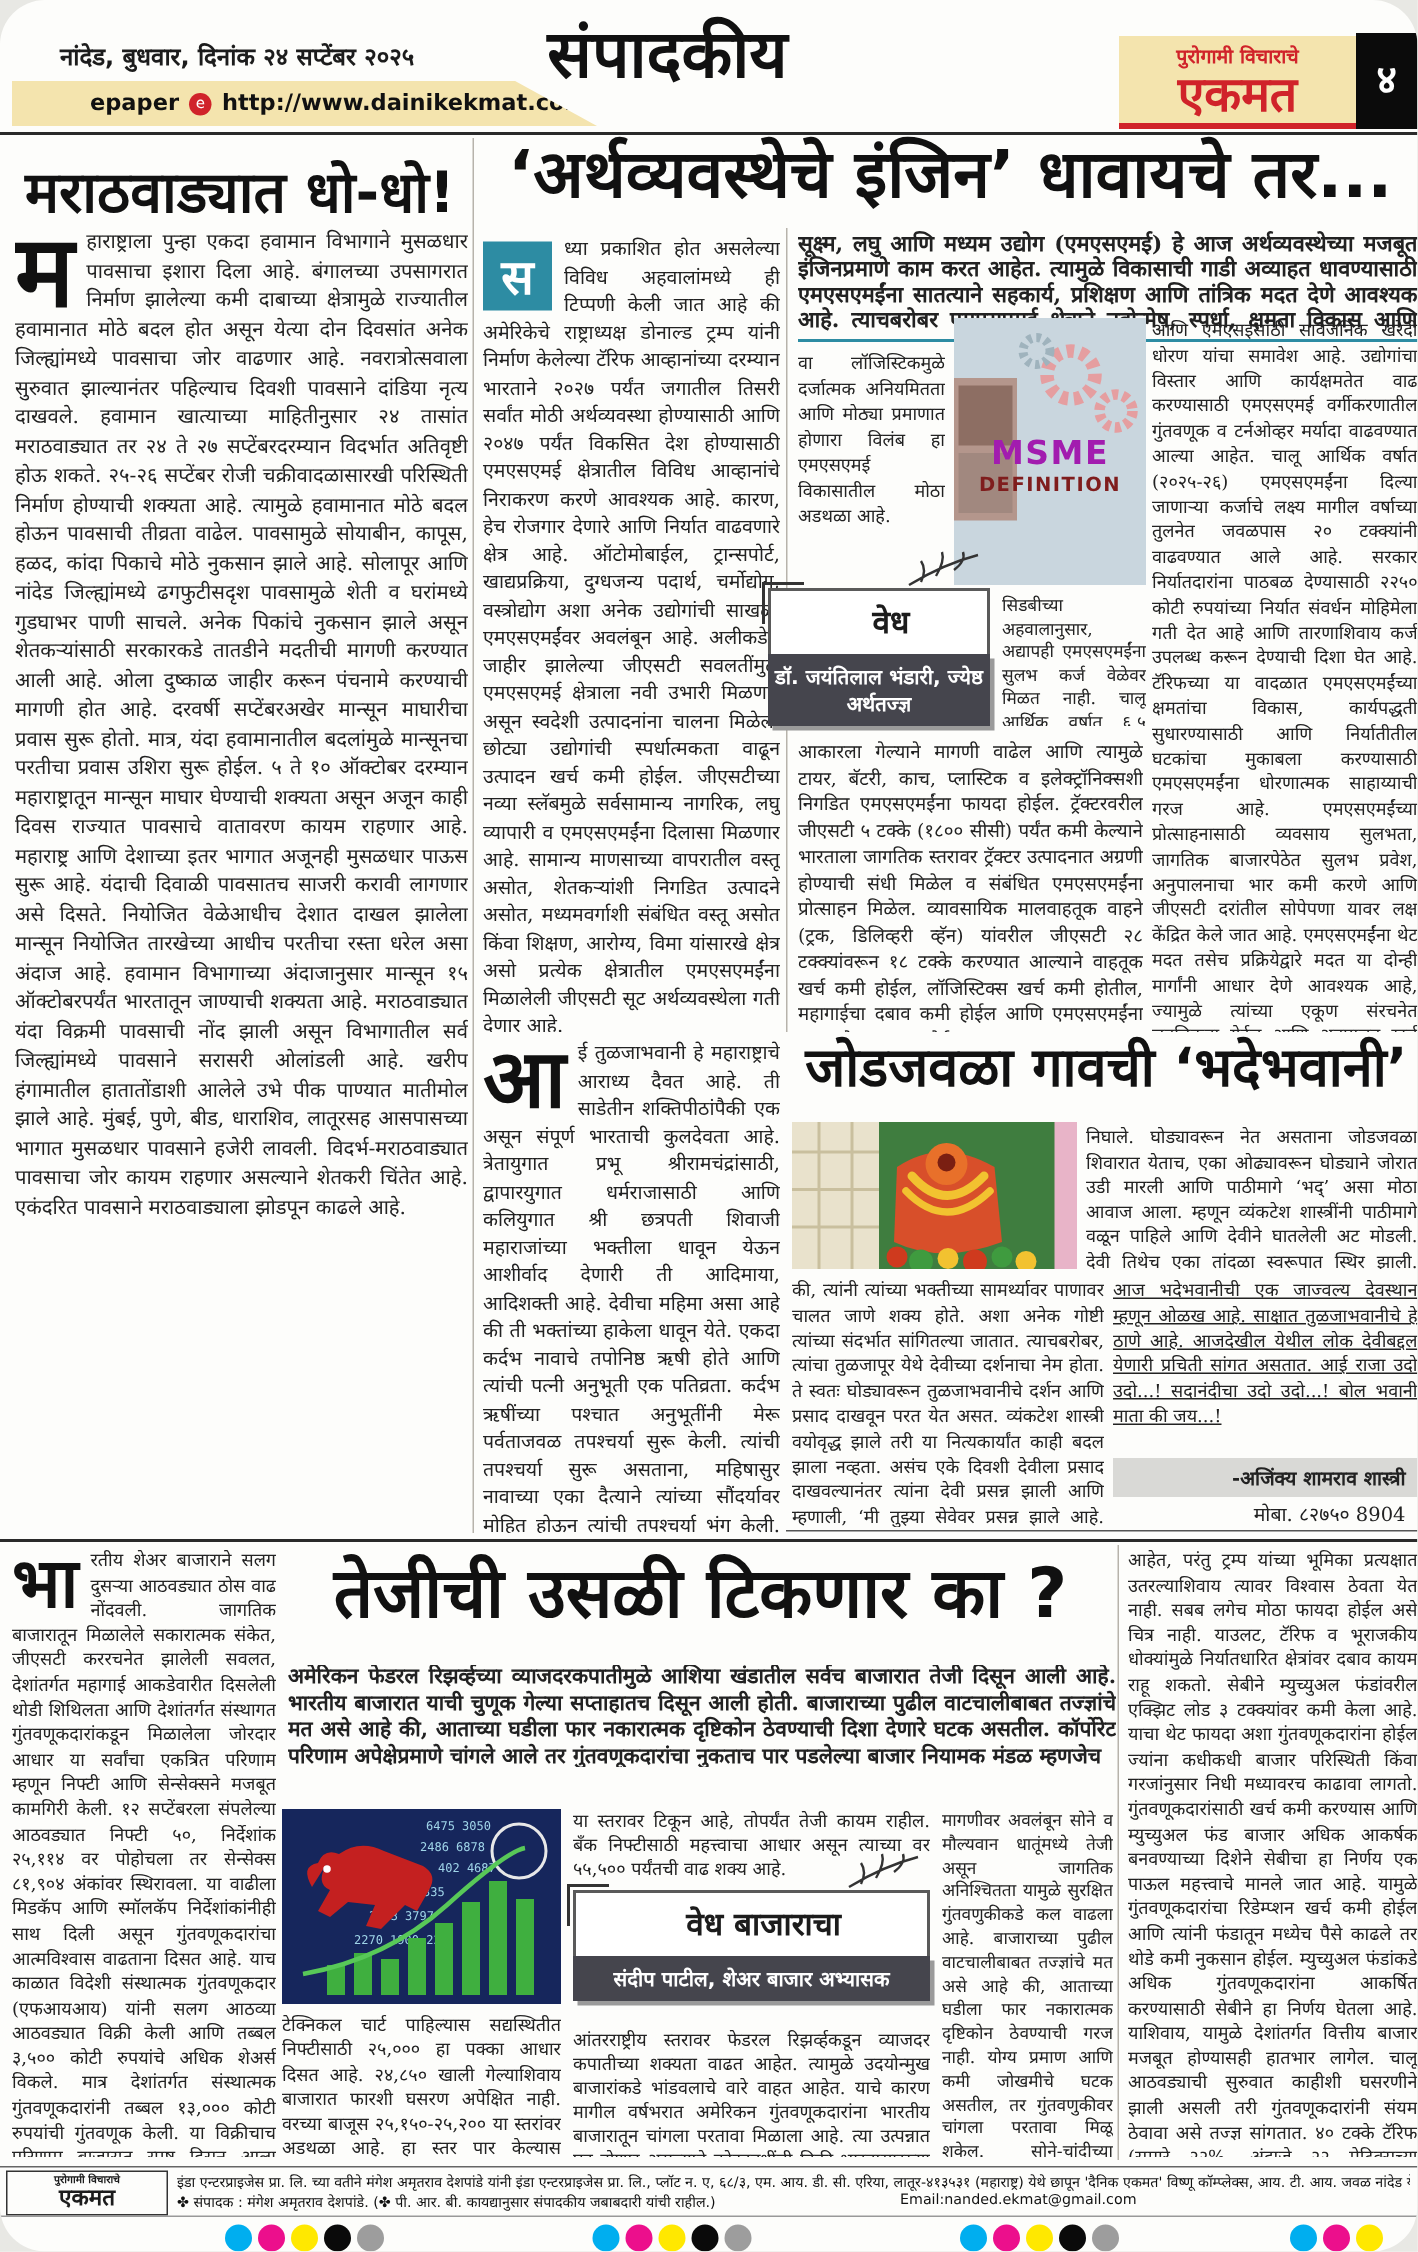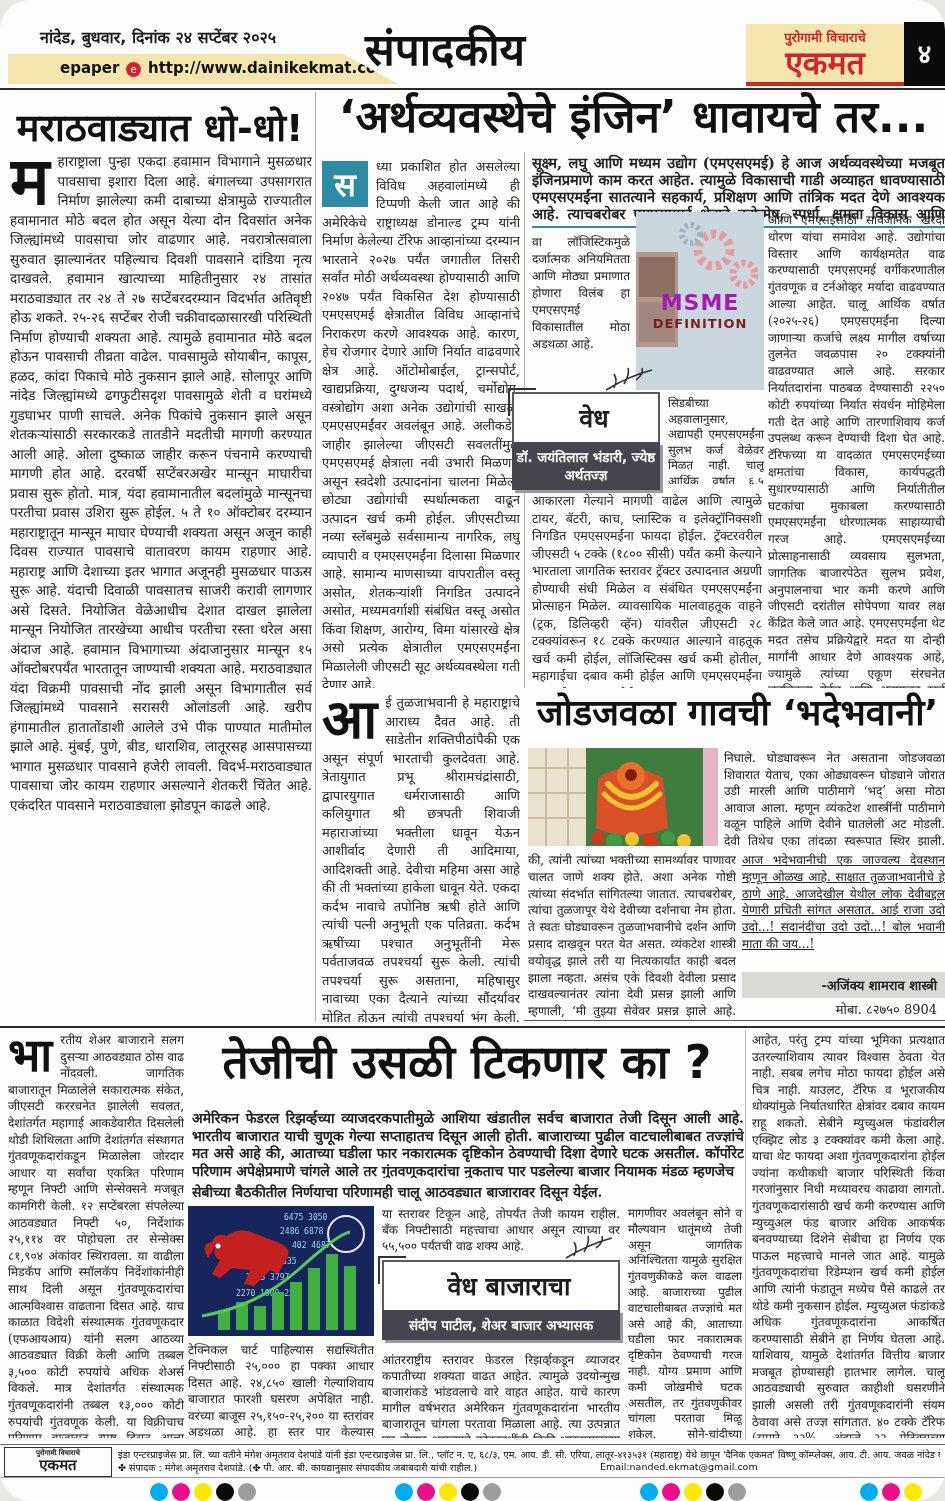--- a/index.html
+++ b/index.html
@@ -14,21 +14,21 @@
             font-family:"DejaVu Sans","Liberation Sans",sans-serif;color:#111;}
   .dropcap{float:left;font-weight:900;margin:2px 8px 0 0;color:#111;
            font-family:"DejaVu Sans",sans-serif;}
   .dropcap-box{float:left;width:46px;height:46px;background:#2d8ca3;color:#fff;
            font-size:32px;font-weight:bold;text-align:center;line-height:48px;
            margin:3px 8px 2px 0;}
   .cream{background:#f4e4ae;}
   .red{color:#d0232a;}
   .vedh{background:#fff;}
   .vedh-top{border:2px solid #5a5a5a;border-bottom:none;background:#fff;text-align:center;
-            font-weight:900;font-size:25px;padding:6px 0 8px 16px;position:relative;}
+            font-weight:900;font-size:21px;padding:6px 0 8px 16px;position:relative;}
   .vedh-top:before{content:"";position:absolute;left:-6px;top:-6px;width:26px;height:26px;
             border-left:2px solid #333;border-top:2px solid #333;}
   .vedh-bar{background:#45454d;color:#fff;font-weight:bold;font-size:13.5px;text-align:center;
             padding:6px 2px;box-shadow:3px 3px 0 #9a9a9a;}
   .byline-box{background:#d9d9d6;color:#222;font-weight:bold;text-align:right;
               font-size:13px;padding:4px 8px;}
   .dot{display:inline-block;width:18px;height:18px;border-radius:50%;margin-right:4px;}
   .d-c{background:#00aeef}.d-m{background:#ec0f8c}.d-y{background:#ffe800}
   .d-k{background:#0a0a0a}.d-g{background:#9d9d9d}
   .imprint{font-size:9.5px;color:#111;white-space:nowrap;overflow:hidden;}
@@ -40,21 +40,21 @@
 <div class="page">
 
   <div class="abs" style="left:40px;top:26px;width:320px;height:24px;font-weight:bold;font-size:16px;">नांदेड, बुधवार, दिनांक २४ सप्टेंबर २०२५</div>
 
   <div class="abs cream" style="left:8px;top:54px;width:390px;height:30px;clip-path:polygon(0 0,86% 0,100% 100%,0 100%);">
     <span class="abs" style="left:52px;top:5px;font-weight:bold;font-size:15px;color:#111;">epaper</span>
     <span class="abs" style="left:118px;top:8px;width:15px;height:15px;border-radius:50%;background:#d0232a;color:#fff;font-size:10px;line-height:15px;text-align:center;">e</span>
     <span class="abs" style="left:140px;top:5px;font-weight:bold;font-size:15px;color:#111;">http://www.dainikekmat.com</span>
   </div>
 
-  <div class="abs headline" style="left:330px;top:28px;width:230px;font-size:44px;font-family:Liberation Serif, serif;">संपादकीय</div>
+  <div class="abs headline" style="left:330px;top:14px;width:230px;font-size:44px;">संपादकीय</div>
 
   <div class="abs cream" style="left:746px;top:24px;width:158px;height:58px;border-bottom:4px solid #d0232a;text-align:center;">
     <div class="red" style="font-weight:bold;font-size:13px;margin-top:4px;">पुरोगामी विचाराचे</div>
     <div class="red" style="font-weight:900;font-size:32px;line-height:34px;">एकमत</div>
   </div>
 
   <div class="abs" style="left:904px;top:22px;width:41px;height:64px;background:#0b0b0b;color:#fff;font-size:26px;font-weight:bold;text-align:center;line-height:64px;">४</div>
 
   <div class="abs rule" style="left:0;top:88px;width:945px;height:2px;"></div>
 
@@ -151,21 +151,20 @@
   <div class="abs vline" style="left:745px;top:1030px;height:410px;"></div>
 
   <div class="abs body-text" style="left:8px;top:1032px;width:176px;height:406px;font-size:12px;line-height:16.6px;">
     <span class="dropcap" style="font-size:46px;line-height:42px;">भा</span>
     <span>रतीय शेअर बाजाराने सलग दुसऱ्या आठवड्यात ठोस वाढ नोंदवली. जागतिक बाजारातून मिळालेले सकारात्मक संकेत, जीएसटी कररचनेत झालेली सवलत, देशांतर्गत महागाई आकडेवारीत दिसलेली थोडी शिथिलता आणि देशांतर्गत संस्थागत गुंतवणूकदारांकडून मिळालेला जोरदार आधार या सर्वांचा एकत्रित परिणाम म्हणून निफ्टी आणि सेन्सेक्सने मजबूत कामगिरी केली. १२ सप्टेंबरला संपलेल्या आठवड्यात निफ्टी ५०, निर्देशांक २५,११४ वर पोहोचला तर सेन्सेक्स ८१,९०४ अंकांवर स्थिरावला. या वाढीला मिडकॅप आणि स्मॉलकॅप निर्देशांकांनीही साथ दिली असून गुंतवणूकदारांचा आत्मविश्वास वाढताना दिसत आहे. याच काळात विदेशी संस्थात्मक गुंतवणूकदार (एफआयआय) यांनी सलग आठव्या आठवड्यात विक्री केली आणि तब्बल ३,५०० कोटी रुपयांचे अधिक शेअर्स विकले. मात्र देशांतर्गत संस्थात्मक गुंतवणूकदारांनी तब्बल १३,००० कोटी रुपयांची गुंतवणूक केली. या विक्रीचाच परिणाम बाजारात स्पष्ट दिसून आला असता, मात्र स्थानिक गुंतवणूकदारांच्या बळावर बाजाराने तेजी दर्शवली. क्षेत्रीय निर्देशांकांचा विचार करता बहुतांश क्षेत्रांमध्ये वाढ झाली. निफ्टी रिअल्टी, ऑटो, पीएसयू बँक, ऑईल, मेटल आणि फार्मा या क्षेत्रांनी दोन ते चार टक्क्यांची वाढ दर्शवली. मात्र, आयटी आणि एफएमसीजी क्षेत्रांमध्ये घसरण दिसून आली. स्मॉलकॅप निर्देशांकांची रिझल्ट इंडस्ट्रीज, एल्टीआयएम, टेक्नोलॉजीज, रिलायन्स विप्रोअन्स, मारुती सुझुकी आणि बजाज फिनसर्व्ह यांसारख्या कंपन्यांचे शेअर्स चर्चेत राहिले अभ्यासकांनी नोंदवले.</span>
   </div>
 
   <div class="abs headline" style="left:192px;top:1038px;width:550px;font-size:46px;">तेजीची उसळी टिकणार का ?</div>
 
   <div class="abs body-text" style="left:192px;top:1110px;width:552px;height:68px;font-size:14px;line-height:17.5px;font-weight:bold;">अमेरिकन फेडरल रिझर्व्हच्या व्याजदरकपातीमुळे आशिया खंडातील सर्वच बाजारात तेजी दिसून आली आहे. भारतीय बाजारात याची चुणूक गेल्या सप्ताहातच दिसून आली होती. बाजाराच्या पुढील वाटचालीबाबत तज्ज्ञांचे मत असे आहे की, आताच्या घडीला फार नकारात्मक दृष्टिकोन ठेवण्याची दिशा देणारे घटक असतील. कॉर्पोरेट परिणाम अपेक्षेप्रमाणे चांगले आले तर गुंतवणूकदारांचा नुकताच पार पडलेल्या बाजार नियामक मंडळ म्हणजेच</div>
-  <div class="abs body-text" style="left:192px;top:1182px;width:552px;height:20px;font-size:14px;font-weight:bold;">सेबीच्या बैठकीतील निर्णयाचा परिणामही चालू आठवड्यात बाजारावर दिसून येईल.</div>
 
   <div class="abs" style="left:188px;top:1206px;width:186px;height:130px;overflow:hidden;">
     <svg width="186" height="130">
       <rect width="186" height="130" fill="#16265c"></rect>
       <g fill="#9fd4e8" font-size="8" font-family="DejaVu Sans Mono, monospace">
         <text x="96" y="14">6475 3050</text>
         <text x="92" y="28">2486 6878</text>
         <text x="104" y="42">402 4687</text>
         <text x="70" y="58">779 1335</text>
         <text x="58" y="74">2933 3797</text>

